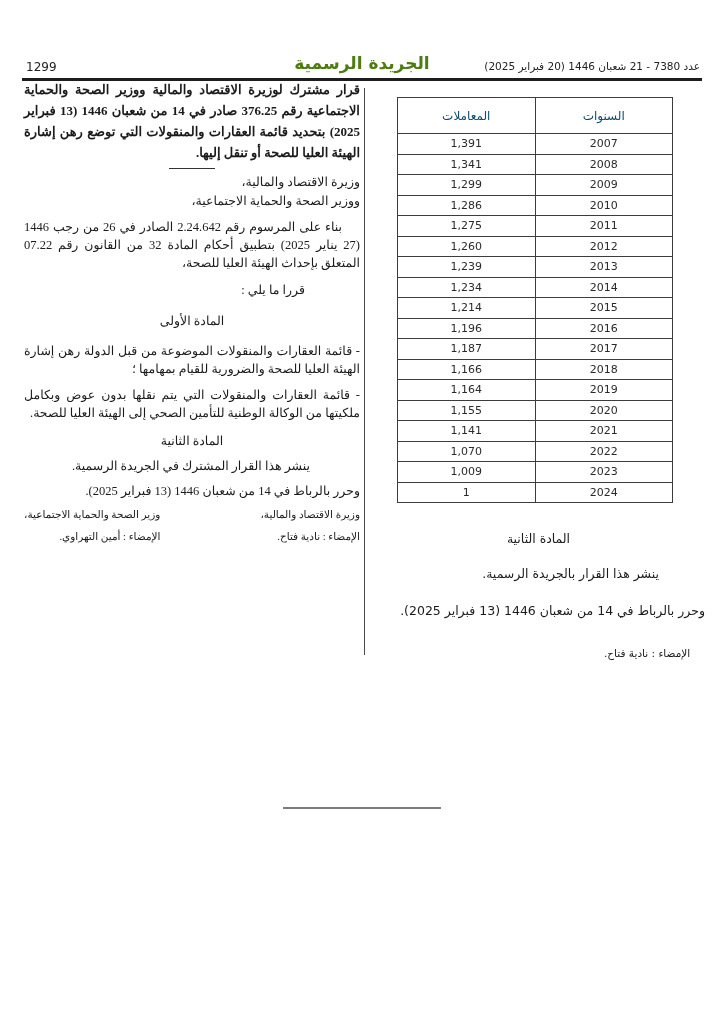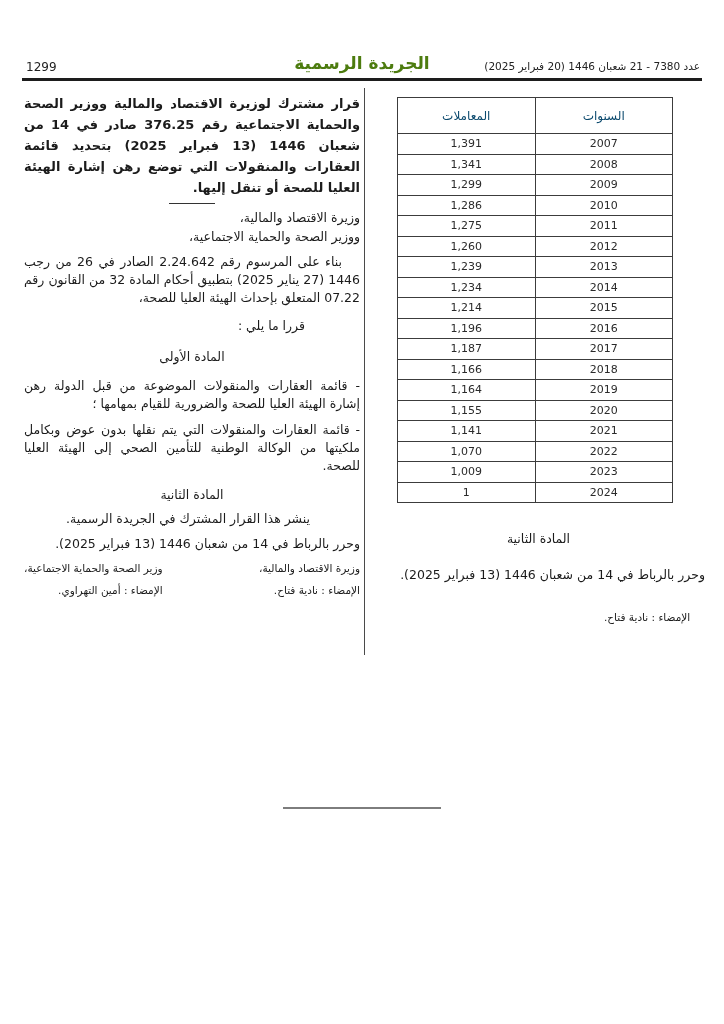--- a/index.html
+++ b/index.html
@@ -72,22 +72,22 @@
   .col-table .article-heading { margin-top: 26px; }
   .col-table .p-publish { margin-top: 16px; text-indent: 46px; line-height: 20px; }
   .col-table .p-issued  { margin-top: 17px; line-height: 20px; }
   .col-table .p-sign {
     margin-top: 24px; text-align: left; padding-left: 232px;
     font-size: 10.5px; line-height: 16px; white-space: nowrap;
   }
 
   
   .col-text {
-    position: absolute; top: 93px; left: 24px; width: 336px;
-    font-size: 12.5px; line-height: 20.5px; color: #1b1b1b;
+    position: absolute; top: 79px; left: 24px; width: 336px;
+    font-size: 12.5px; line-height: 20.5px; color: #1b1b1b; font-family: Liberation Serif, serif;
   }
   .decree-title {
     font-weight: bold; font-size: 13px; line-height: 21px;
     text-align: justify; text-align-last: right;
   }
   .title-sep {
     width: 46px; height: 0; border-top: 1.5px solid #333;
     margin: 5px auto 4px auto;
   }
   .p-minister { line-height: 19px; }
@@ -210,20 +210,21 @@
             <td class="cell-ltr">1,009</td>
           </tr>
           <tr>
             <td>2024</td>
             <td class="cell-ltr">1</td>
           </tr>
         </tbody>
     </table>
 
     <p class="article-heading">المادة الثانية</p>
+    <p class="p-publish">ينشر هذا القرار بالجريدة الرسمية.</p>
     <p class="p-issued">وحرر بالرباط في 14 من شعبان 1446 (13 فبراير 2025).</p>
     <p class="p-sign">الإمضاء : نادية فتاح.</p>
   </section>
 
   <section class="col-text">
     <p class="decree-title">قرار مشترك لوزيرة الاقتصاد والمالية ووزير الصحة والحماية الاجتماعية رقم 376.25 صادر في 14 من شعبان 1446 (13 فبراير 2025) بتحديد قائمة العقارات والمنقولات التي توضع رهن إشارة الهيئة العليا للصحة أو تنقل إليها.</p>
     <div class="title-sep"></div>
 
     <p class="p-minister">وزيرة الاقتصاد والمالية،</p>
     <p class="p-minister">ووزير الصحة والحماية الاجتماعية،</p>

